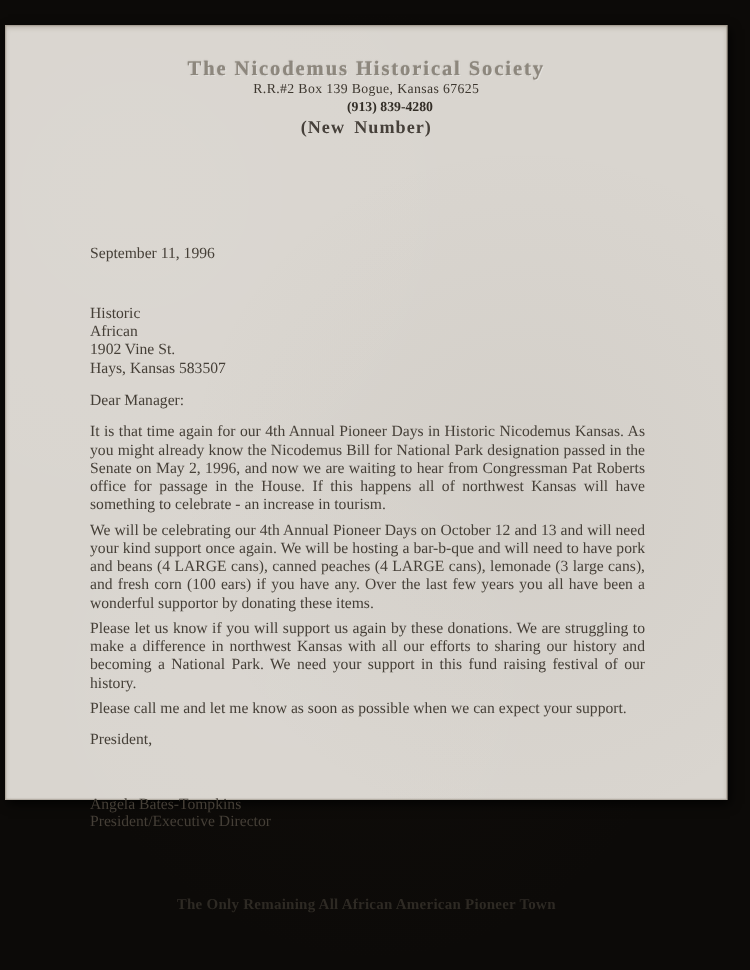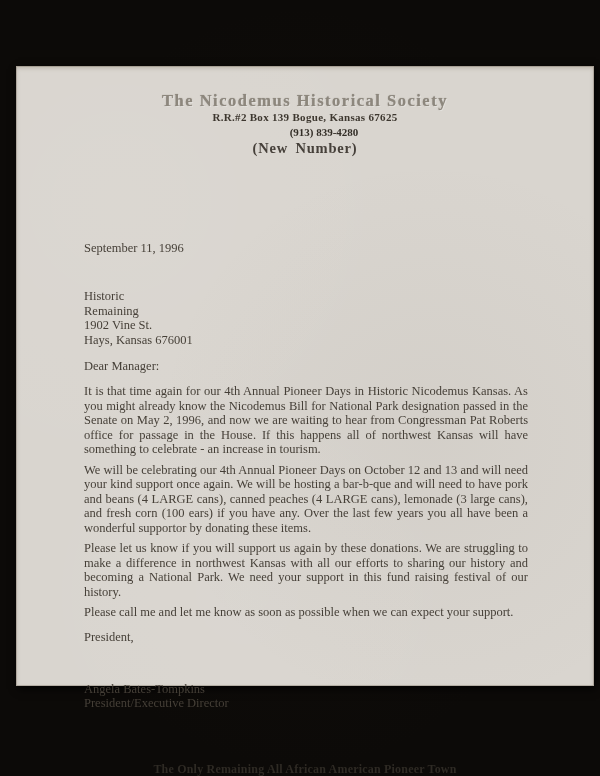--- a/index.html
+++ b/index.html
@@ -16,56 +16,55 @@
   .stage {
     position: relative;
     width: 600px;
     height: 776px;
     background:
       radial-gradient(ellipse at 50% 50%, rgba(60,45,30,0.10), transparent 70%),
       #0c0a08;
   }
   .paper {
     position: absolute;
-    left: 16px;
+    left: 4px;
     top: 20px;
     width: 578px;
     height: 620px;
     background:
       radial-gradient(circle at 18% 22%, rgba(255,255,255,0.05), transparent 45%),
       radial-gradient(circle at 72% 60%, rgba(120,112,100,0.06), transparent 50%),
       radial-gradient(circle at 40% 85%, rgba(255,255,255,0.04), transparent 40%),
       #d9d5cf;
     box-shadow:
       inset 0 0 0 1px rgba(120,110,95,0.35),
       inset 0 2px 4px rgba(90,75,55,0.25),
       2px 3px 8px rgba(0,0,0,0.8);
     color: #433d35;
-    margin-top: 46px;
   }
 
   
   .letterhead {
     padding-top: 26px;
     text-align: center;
   }
   .org-name {
     font-size: 16.5px;
     line-height: 17px;
     font-weight: 700;
     letter-spacing: 1.5px;
     color: #8d8press77;
     color: #8d877d;
     text-shadow: 1px 1px 0 rgba(255,255,255,0.35), 0 0 1px rgba(80,74,66,0.55);
   }
   .org-address {
     margin-top: 2px;
     font-size: 11px;
     line-height: 13px;
-    font-weight: 700;
+    font-weight: 400;
     letter-spacing: 0.3px;
     color: #3d372f;
   }
   .org-phone {
     margin-top: 2px;
     font-size: 11px;
     line-height: 13px;
     font-weight: 700;
     color: #332e27;
     padding-left: 38px;
@@ -144,23 +143,23 @@
       <div class="org-address">R.R.#2 Box 139  Bogue, Kansas  67625</div>
       <div class="org-phone">(913) 839-4280</div>
       <div class="org-phone-note">(New Number)</div>
     </header>
 
     <div class="letter-body">
       <div class="date">September 11, 1996</div>
 
       <div class="recipient">
         <div>Historic</div>
-        <div>Remaining</div>
+        <div>African</div>
         <div>1902 Vine St.</div>
-        <div>Hays, Kansas 676001</div>
+        <div>Hays, Kansas 583507</div>
       </div>
 
       <div class="salutation">Dear Manager:</div>
 
       <p class="para first">It is that time again for our 4th Annual Pioneer Days in Historic Nicodemus Kansas.  As you might already know the Nicodemus Bill for National Park designation passed in the Senate on May 2, 1996, and now we are waiting to hear from Congressman Pat Roberts office for passage in the House.  If this happens all of northwest Kansas will have something to celebrate - an increase in tourism.</p>
       <p class="para">We will be celebrating our 4th Annual Pioneer Days on October 12 and 13 and will need your kind support once again.  We will be hosting a bar-b-que and will need to have pork and beans (4 LARGE cans), canned peaches (4 LARGE cans), lemonade (3 large cans), and fresh corn (100 ears) if you have any.  Over the last few years you all have been a wonderful supportor by donating these items.</p>
       <p class="para">Please let us know if you will support us again by these donations.  We are struggling to make a difference in northwest Kansas with all our efforts to sharing our history and becoming a National Park.  We need your support in this fund raising festival of our history.</p>
       <p class="para">Please call me and let me know as soon as possible when we can expect your support.</p>
 
 

